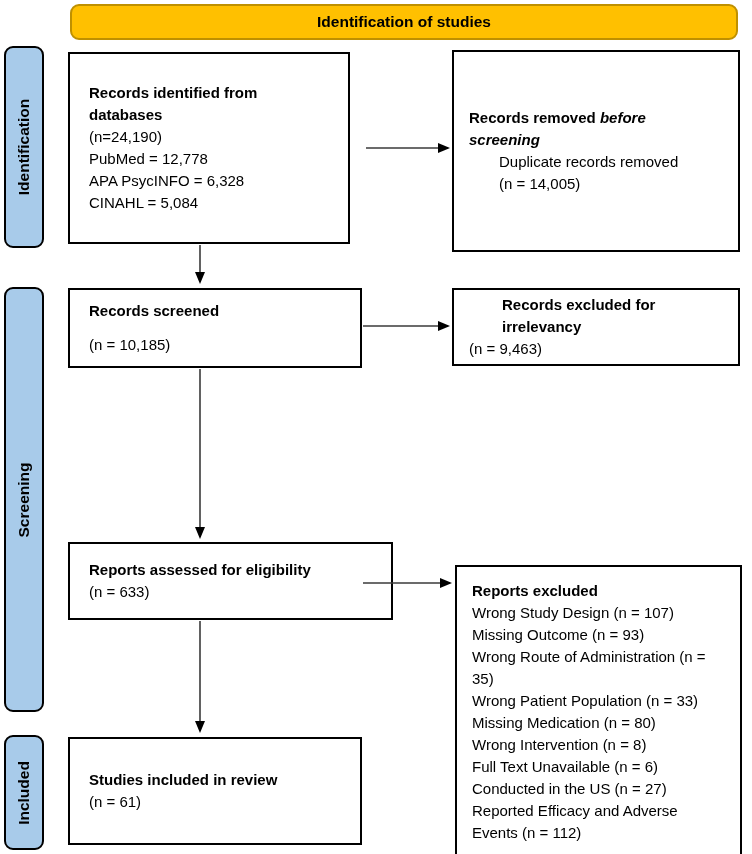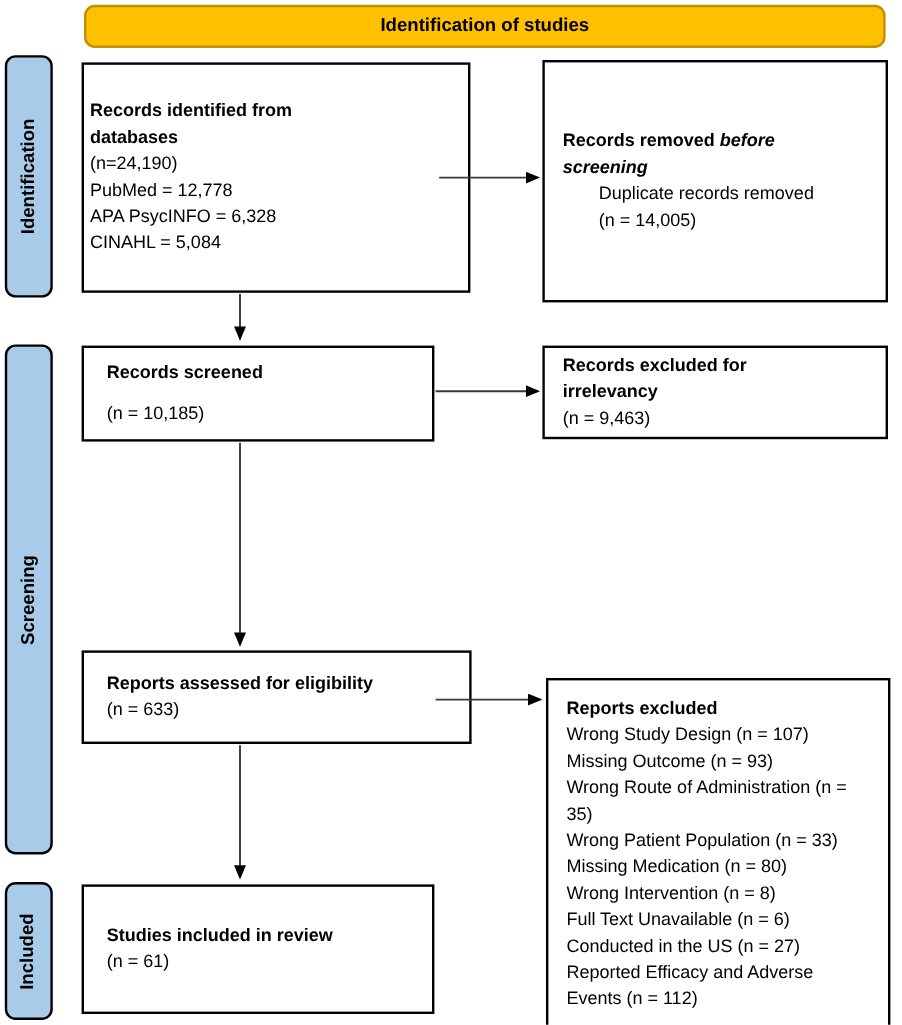--- a/index.html
+++ b/index.html
@@ -42,31 +42,31 @@
   
   .fbox {
     position: absolute; background: #fff;
     border: 2px solid #000; box-sizing: border-box;
     font-size: 15px; line-height: 22px;
     display: flex; flex-direction: column; justify-content: center;
   }
   .fbox .title { font-weight: bold; }
   .fbox .title .ital { font-style: italic; }
 
-  .box-records-identified { left: 68px;  top: 52px;  width: 324px; height: 192px; padding-left: 5px; }
+  .box-records-identified { left: 68px;  top: 52px;  width: 282px; height: 192px; padding-left: 19px; }
   .box-records-identified .title { max-width: 205px; }
 
   .box-records-removed    { left: 452px; top: 50px;  width: 288px; height: 202px; padding-left: 15px; }
   .box-records-removed .title { max-width: 225px; }
   .box-records-removed .indent { padding-left: 30px; }
 
   .box-records-screened   { left: 68px;  top: 288px; width: 294px; height: 80px;  padding-left: 19px; gap: 12px; }
 
   .box-records-excluded   { left: 452px; top: 288px; width: 288px; height: 78px;  padding-left: 15px; }
-  .box-records-excluded .title { max-width: 215px; }
+  .box-records-excluded .title { max-width: 215px; margin-left: 33px; }
 
   .box-reports-assessed   { left: 68px;  top: 542px; width: 325px; height: 78px;  padding-left: 19px; }
 
   .box-reports-excluded   { left: 455px; top: 545px; width: 287px; height: 301px;
                             padding: 13px 26px 0 15px; justify-content: flex-start; margin-top: 20px; }
   .box-reports-excluded .reason { max-width: 250px; }
 
   .box-studies-included   { left: 68px;  top: 737px; width: 294px; height: 108px; padding-left: 19px; }
 
   

